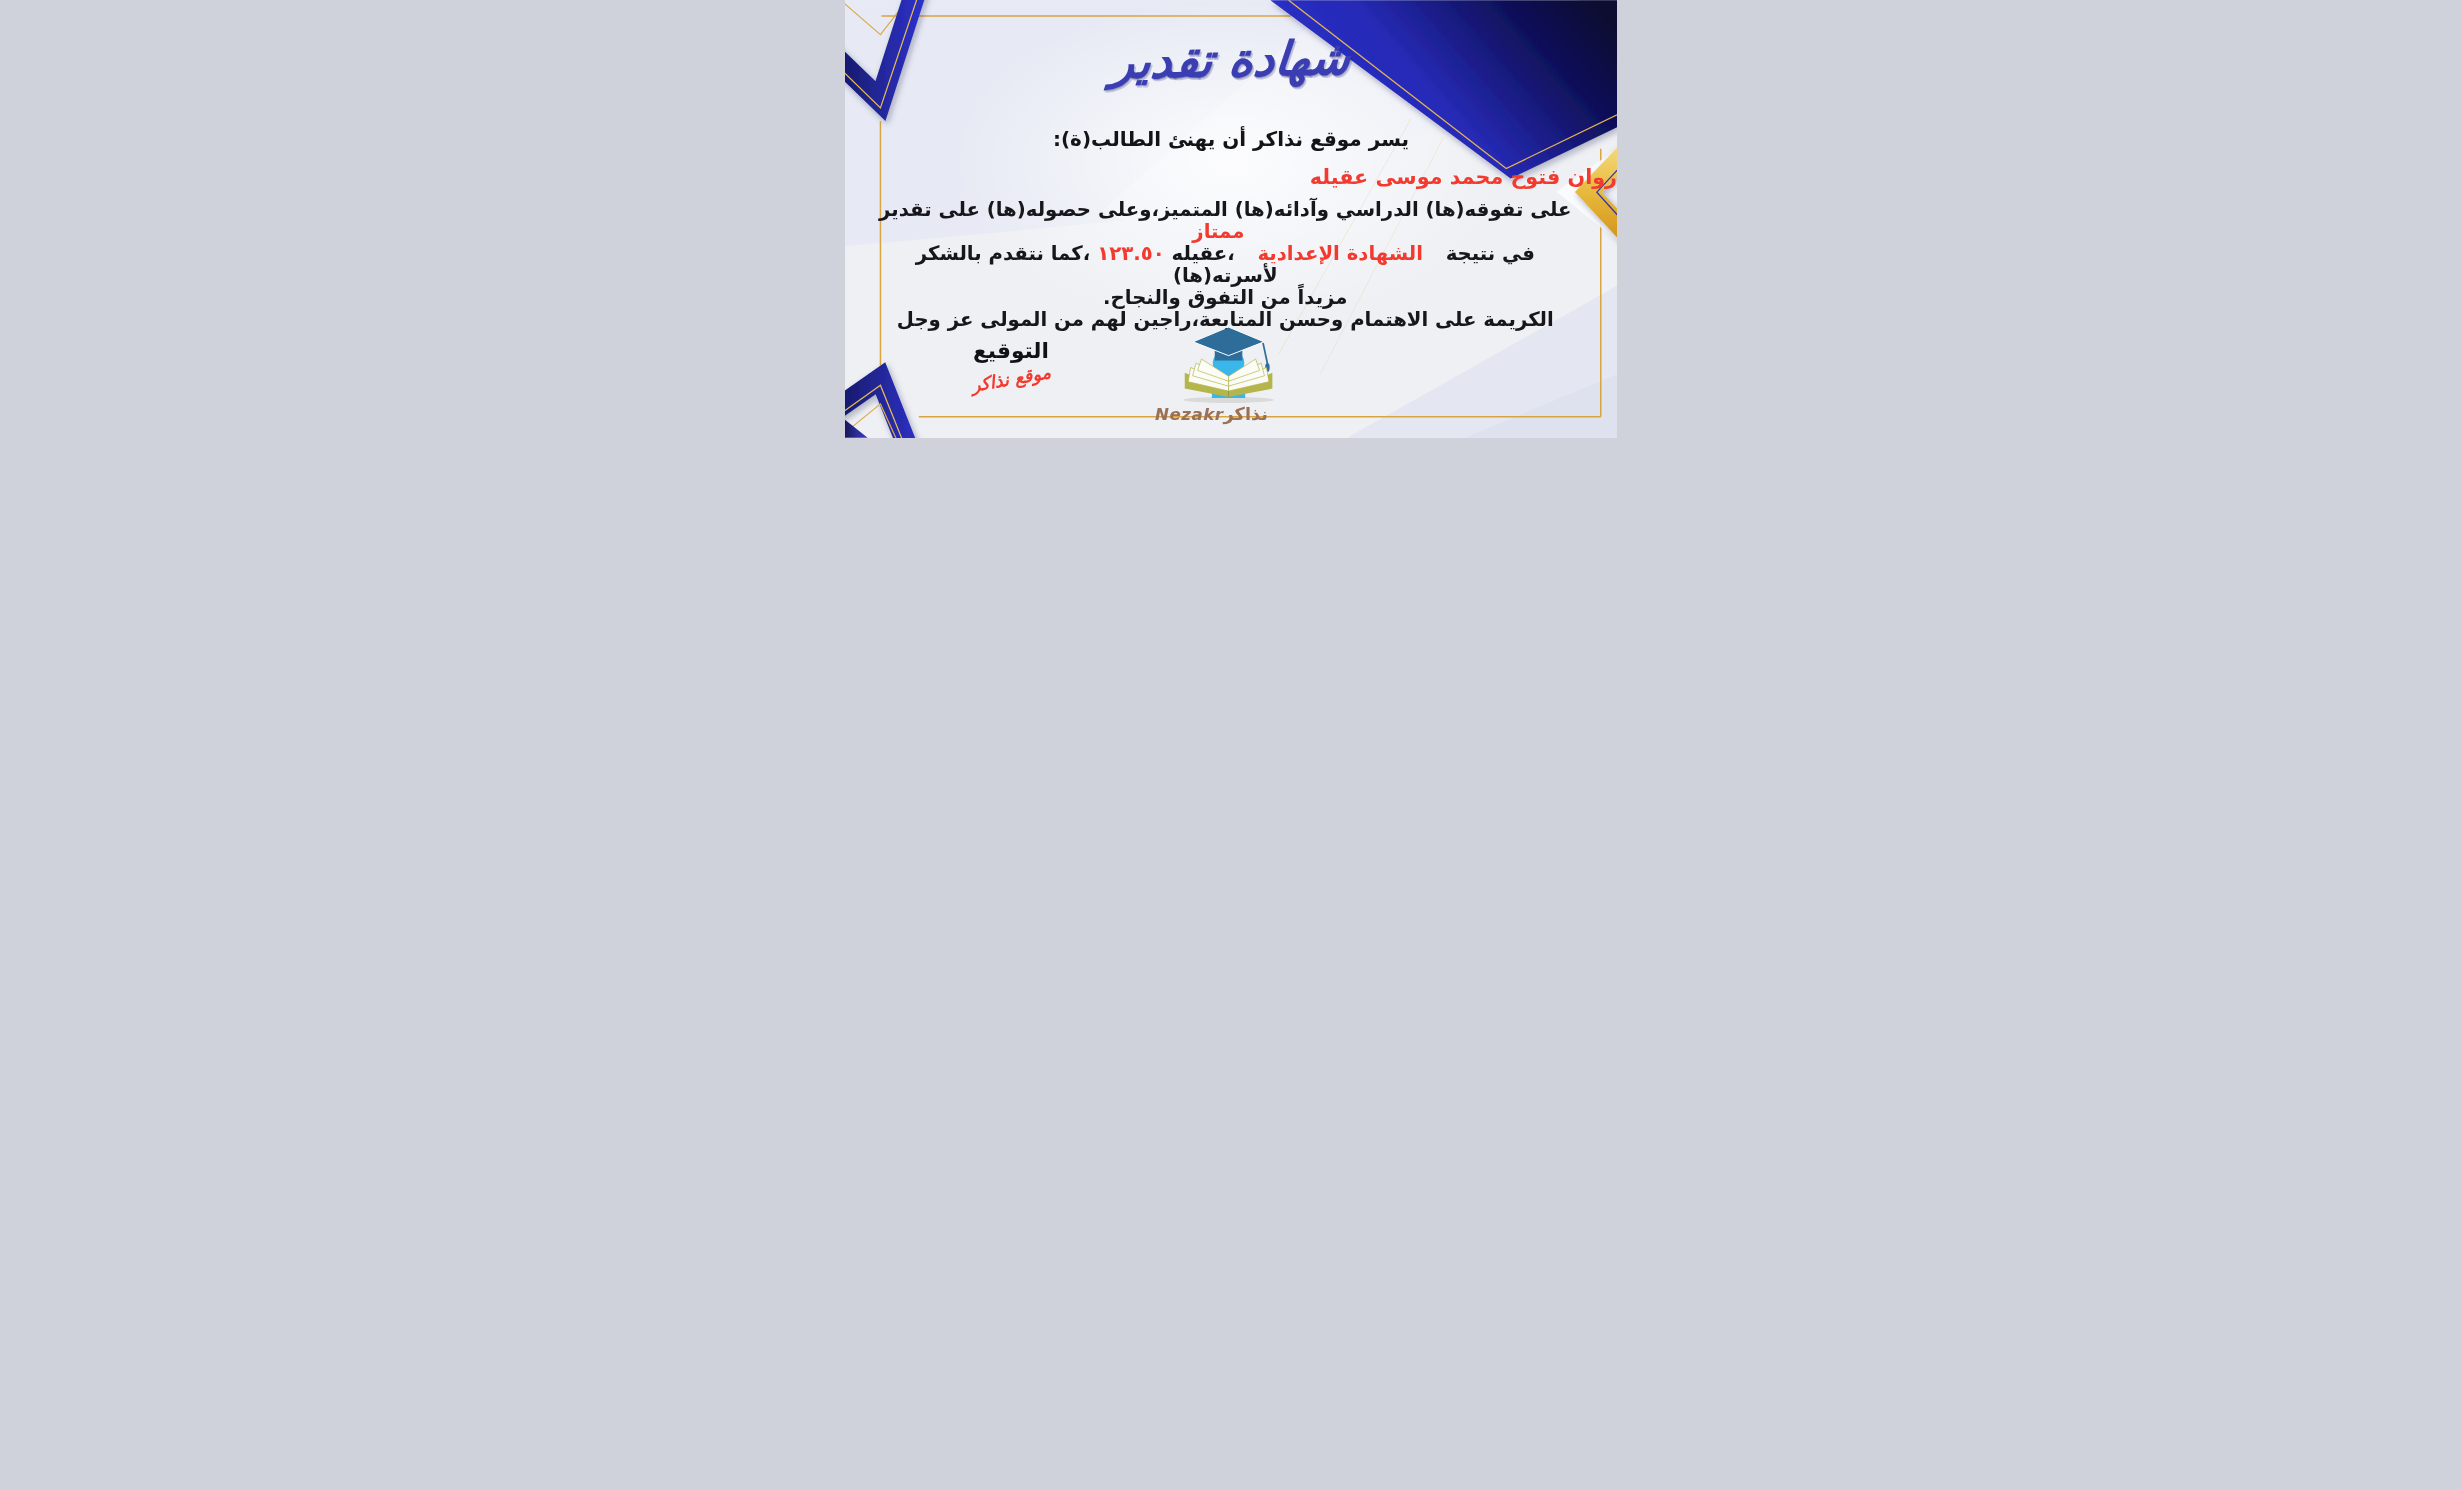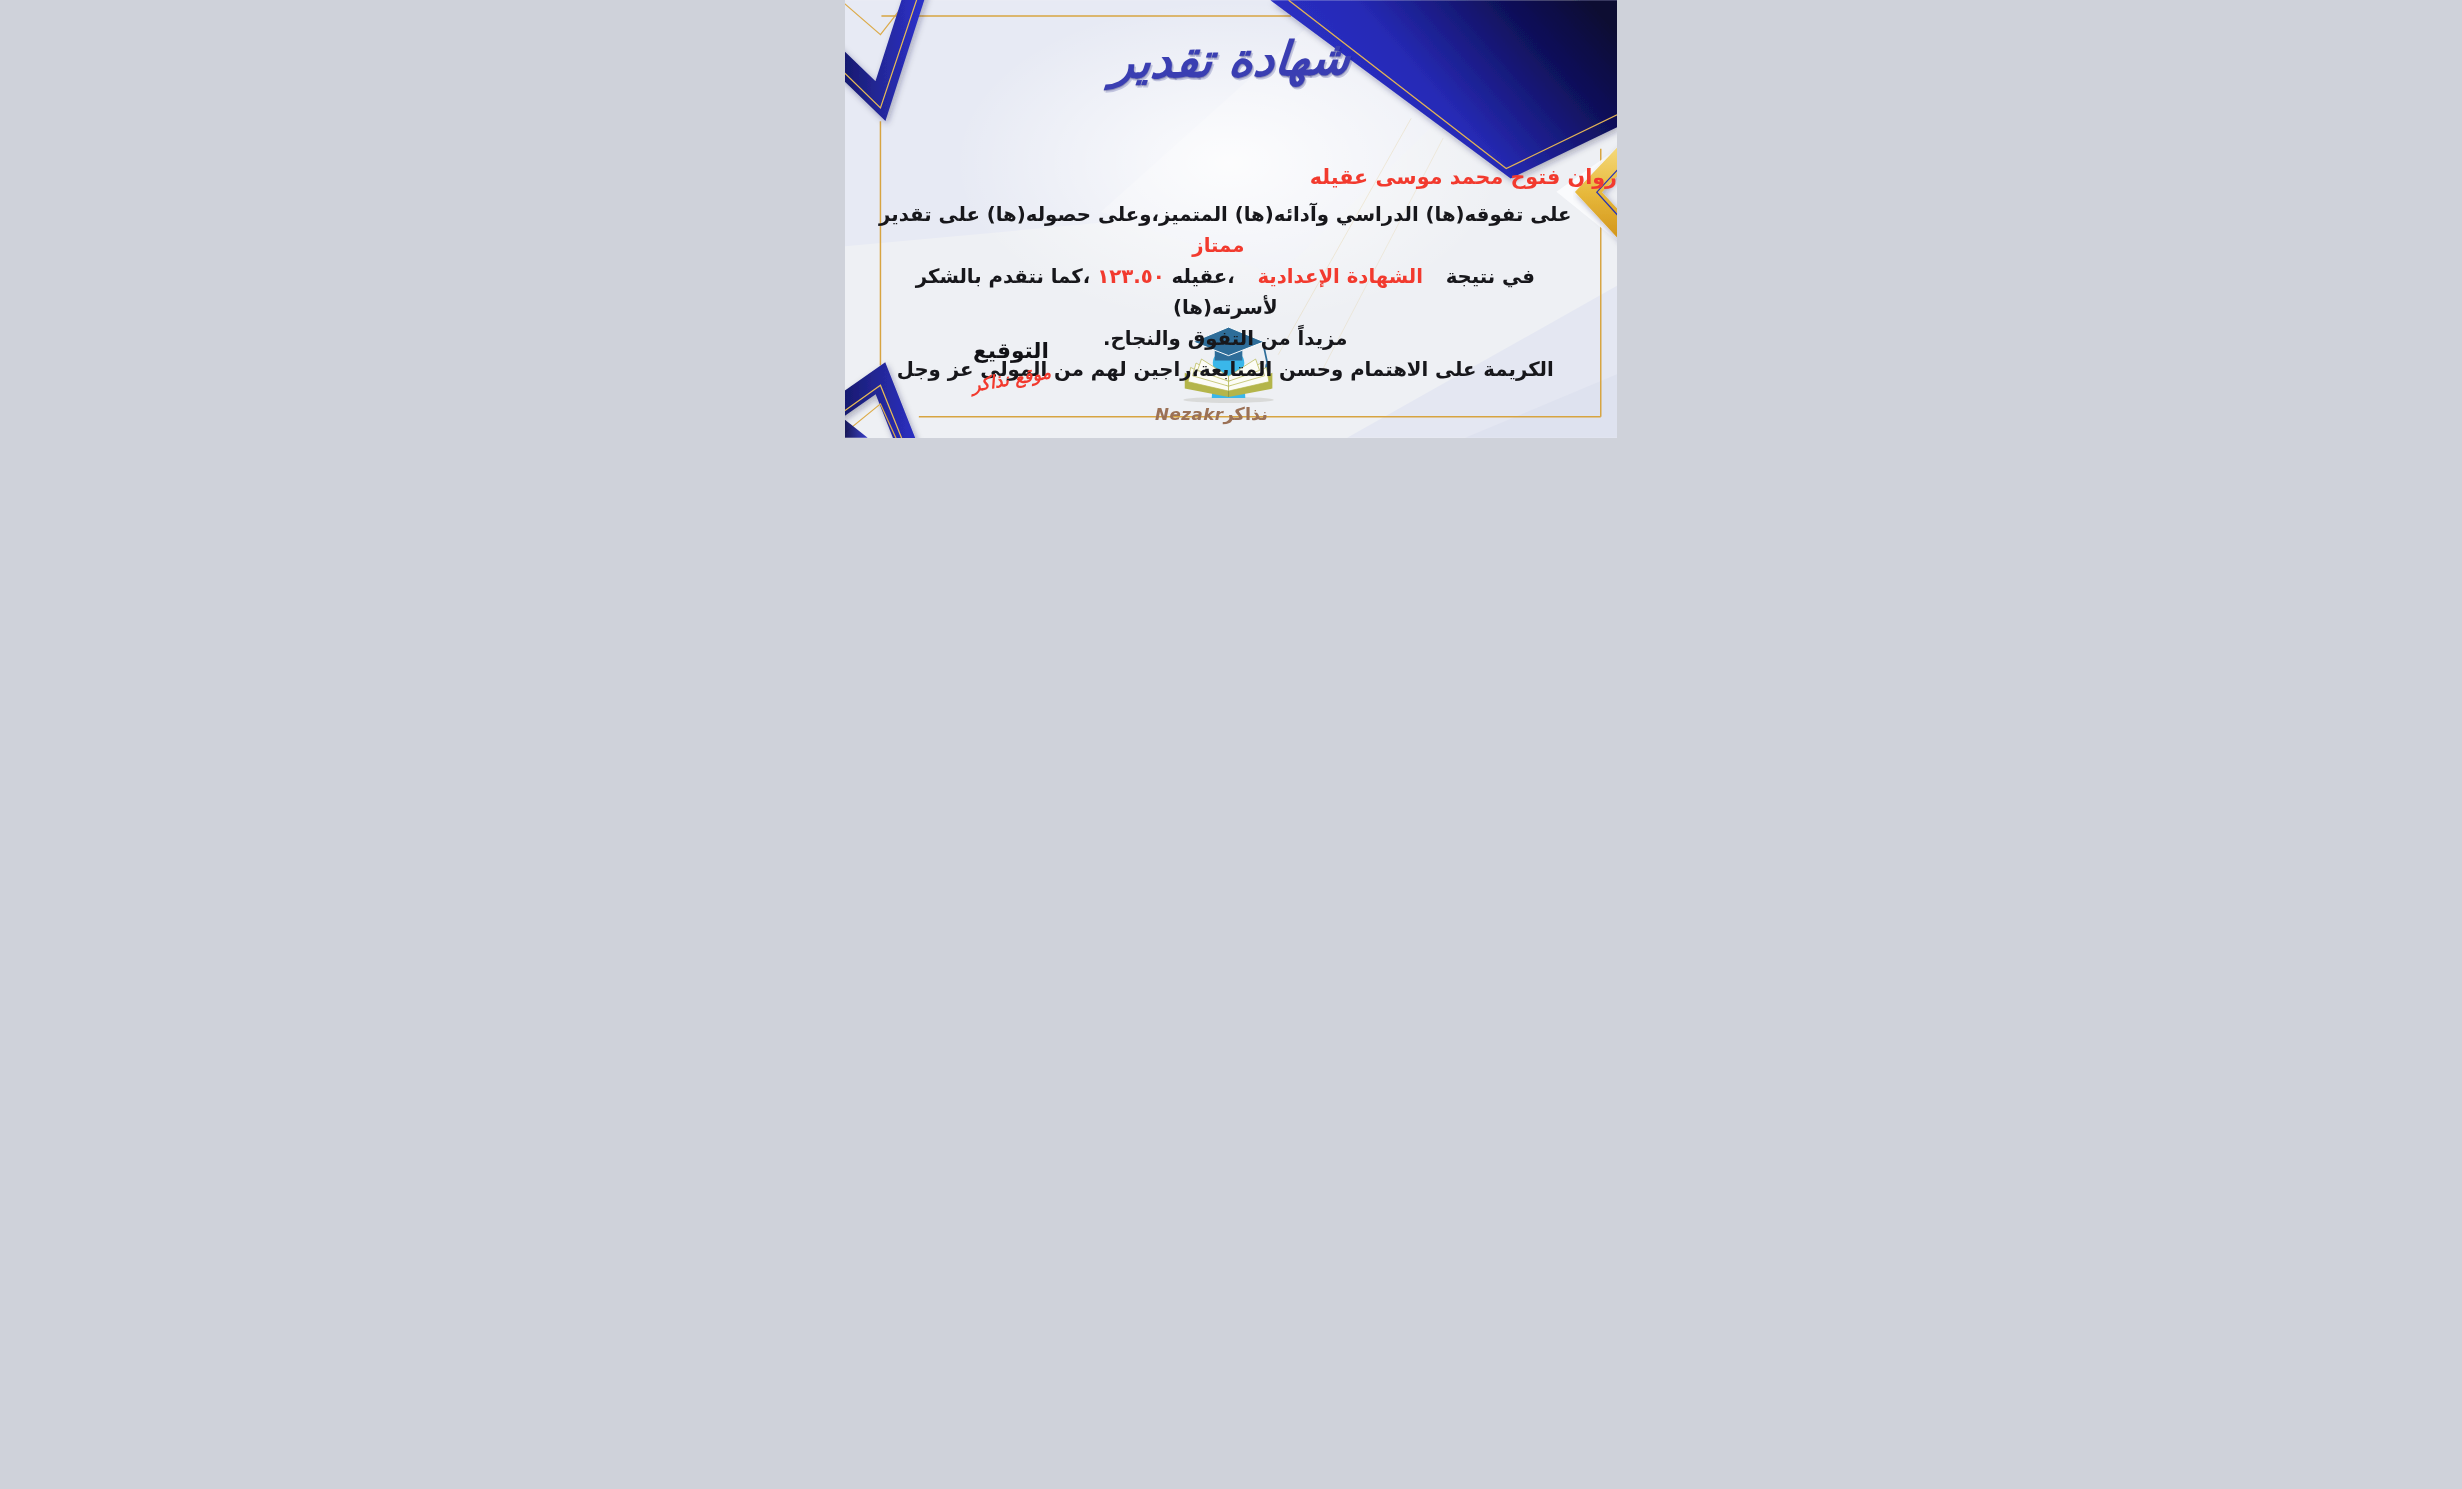--- a/index.html
+++ b/index.html
@@ -15,21 +15,21 @@
     top:31.5px;font-size:47px;font-weight:700;font-style:italic;
     color:#3a3eb2;font-family:"DejaVu Serif", serif;
     transform:skewX(-6deg) rotate(-1deg);
     text-shadow:2px 2.5px 0 rgba(43,46,140,.22), 0.5px 1px 1px rgba(20,20,80,.35);
     letter-spacing:1px;
   }
   .intro{top:127px;font-size:20px;font-weight:700;}
   .student{top:165px;font-size:20.7px;font-weight:700;color:#f23a2e;text-align:right;}
   .para{
     top:199px;left:27.6px;right:39px;font-size:19.7px;font-weight:700;
-    line-height:31px;color:#17171b;
+    line-height:22px;color:#17171b;
   }
   .para .red{color:#f23a2e;}
   .gap-lg{display:inline-block;width:22.7px;}
   .gap-md{display:inline-block;width:13.8px;}
   .gap-sm{display:inline-block;width:6.9px;}
   .sign-label{position:absolute;left:112px;top:338px;width:108px;text-align:center;
     font-size:21.7px;font-weight:700;color:#121216;}
   .sign-script{
     position:absolute;left:102px;top:368px;width:128px;text-align:center;
     font-size:17.7px;font-weight:700;font-style:italic;color:#f23a2e;
@@ -138,20 +138,21 @@
         <path d="M 779,794 L 861,775 L 856,746 L 779,784 Z" fill="#fcfcf6" stroke="#b4b54a" stroke-width="1.4"></path>
         <path d="M 779,784 L 852,763 L 845,737 L 779,774 Z" fill="#fcfcf6" stroke="#b4b54a" stroke-width="1.4"></path>
         <path d="M 779,774 L 842,752 L 834,729 L 779,764 Z" fill="#fcfcf6" stroke="#b4b54a" stroke-width="1.4"></path>
         <path d="M 779,794 L 779,806" stroke="#8f9038" stroke-width="1.5"></path>
       </g>
     </g>
   </svg>
 
   <div class="txt title" dir="rtl">شهادة تقدير</div>
 
+  <div class="txt intro" dir="rtl">يسر موقع نذاكر أن يهنئ الطالب(ة):</div>
 
   <div class="txt student" dir="rtl">روان فتوح محمد موسى عقيله</div>
 
   <div class="txt para" dir="rtl">
     <div>
       <span>على تفوقه(ها) الدراسي وآدائه(ها) المتميز،وعلى حصوله(ها) على تقدير</span><span class="gap-md"></span><span class="red">ممتاز</span>
     </div>
     <div>
       <span>في نتيجة</span><span class="gap-lg"></span><span class="red">الشهادة الإعدادية</span><span class="gap-lg"></span><span>،عقيله</span><span class="gap-sm"></span><span class="red">١٢٣.٥٠</span><span class="gap-sm"></span><span>،كما نتقدم بالشكر لأسرته(ها)</span>
     </div>

